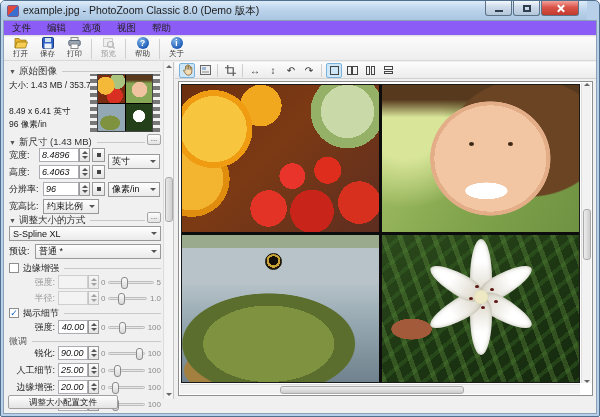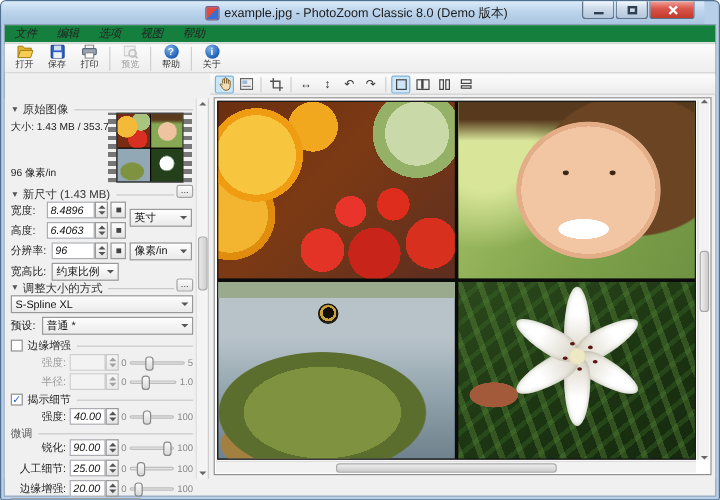--- a/index.html
+++ b/index.html
@@ -1,50 +1,50 @@
 <!DOCTYPE html>
 <html><head>
 <meta charset="utf-8">
 <style>
   * { margin:0; padding:0; box-sizing:border-box; }
   html,body { width:600px; height:417px; font-family:"Liberation Sans","DejaVu Sans",sans-serif; }
   .window { position:relative; width:600px; height:417px; background:#b7cfe8; border:1px solid #51708f;
             border-radius:5px 5px 2px 2px; overflow:hidden; }
   
   .titlebar { position:absolute; left:0; top:0; right:12px; height:19px; display:flex; align-items:center;
-              background:linear-gradient(#dcebf9,#bcd4ec 45%,#abc6e2);justify-content:center; }
+              background:linear-gradient(#dcebf9,#bcd4ec 45%,#abc6e2); }
   .appicon { width:12px; height:12px; margin:0 4px 0 6px; border-radius:2px;
              background:linear-gradient(135deg,#e04a3a 0 50%,#3a6fd0 50% 100%); border:1px solid #7a5a8a; }
   .title { font-size:10.5px; color:#1c1c1c; white-space:nowrap; }
   .wbtns { position:absolute; right:8px; top:0; display:flex; }
   .wbtn { width:27px; height:15px; border:1px solid #5b7287; border-top:none; border-radius:0 0 3px 3px;
           background:linear-gradient(#f4f8fb,#cfdceb 40%,#b3c6da); display:flex; align-items:center; justify-content:center; margin-left:1px; }
   .wbtn.close { width:38px; background:linear-gradient(#f2a198,#d9544a 45%,#c23a2c); }
   .glyph-min { width:8px; height:2px; background:#2f3f50; margin-top:5px; }
   .glyph-max { width:8px; height:7px; border:2px solid #2f3f50; }
   .glyph-x { position:relative; width:9px; height:9px; }
   .glyph-x::before,.glyph-x::after { content:""; position:absolute; left:4px; top:0; width:2px; height:9px; background:#fff; }
   .glyph-x::before { transform:rotate(45deg); } .glyph-x::after { transform:rotate(-45deg); }
   
   .chrome { position:absolute; left:2px; right:2px; top:19px; bottom:2px; background:#f0f0f0; border:1px solid #8aa0b8; }
-  .menubar { position:absolute; left:0; right:0; top:0; height:15px; background:#15803d; border-bottom:1px solid #e0e0e0;
-             display:flex; align-items:center; font-size:9.5px; color:#222;font-style:italic; }
+  .menubar { position:absolute; left:0; right:0; top:0; height:15px; background:#8b5cf6; border-bottom:1px solid #e0e0e0;
+             display:flex; align-items:center; font-size:9.5px; color:#222; }
   .menu-item { padding:0 8px; height:100%; display:flex; align-items:center; }
   .toolbar { position:absolute; left:0; right:0; top:16px; height:24px; background:linear-gradient(#fbfbfb,#eeeeee);
              border-bottom:1px solid #d8d8d8; display:flex; align-items:center; padding-left:3px; }
   .tbtn { width:27px; height:23px; display:flex; flex-direction:column; align-items:center; justify-content:flex-start; }
   .tbtn .ticon { width:14px; height:12px; display:flex; align-items:center; justify-content:center; }
   .tbtn .tlabel { font-size:7.5px; color:#333; line-height:9px; }
   .tbtn.disabled { opacity:.45; }
   .tsep { width:1px; height:20px; background:#cfcfcf; margin:0 3px; }
   .circle-ic { width:12px; height:12px; border-radius:50%; background:radial-gradient(circle at 35% 30%,#7fb2e8,#1f5fb8 70%,#164a92);
                color:#fff; font-size:8.5px; font-weight:bold; display:flex; align-items:center; justify-content:center; }
   
   .bodyrow { position:absolute; left:0; right:0; top:41px; bottom:14px; }
-  .panel { position:absolute; left:0; top:0; bottom:0; width:170px; background:#f0f0f0; border-right:1px solid #c6c6c6; font-size:9px; color:#222;margin-top:20px; }
+  .panel { position:absolute; left:0; top:0; bottom:0; width:170px; background:#f0f0f0; border-right:1px solid #c6c6c6; font-size:9px; color:#222; }
   .prow { position:absolute; left:5px; right:12px; height:14px; display:flex; align-items:center; white-space:nowrap; }
   .hdr { font-size:9.5px; color:#333; }
   .hdr .arrow { font-size:7px; color:#555; margin-right:3px; }
   .hline { flex:1; border-top:1px solid #c9c9c9; margin-left:5px; }
   .info { font-size:8.5px; color:#222; }
   .lbl { color:#222; }
   .field { height:14px; border:1px solid #abadb3; background:#fff; font-size:9px; font-family:inherit; padding:0 2px; color:#111;font-style:italic; }
   .field:disabled { background:#f3f3f3; border-color:#cfcfcf; }
   .spin { width:11px; height:14px; border:1px solid #9a9a9a; background:linear-gradient(#fdfdfd,#e4e4e4);
           display:flex; flex-direction:column; align-items:center; justify-content:center; gap:2px; }
@@ -233,20 +233,21 @@
     <div class="bodyrow">
 
       <div class="panel">
 
         <div class="prow hdr" style="top:2px">
           <span class="arrow">▼</span>
           <span>原始图像</span>
             <span class="hline"></span>
         </div>
         <div class="prow info" style="top:17px">大小: 1.43 MB / 353.79 KB</div>
+        <div class="prow info" style="top:43px">8.49 x 6.41 英寸</div>
         <div class="prow info" style="top:56px">96 像素/in</div>
 
         <div class="filmstrip">
           <div class="sprocket"></div>
           <div class="mini">
             <div class="m1"></div>
               <div class="m2"></div>
               <div class="m3"></div>
               <div class="m4"></div>
           </div>

